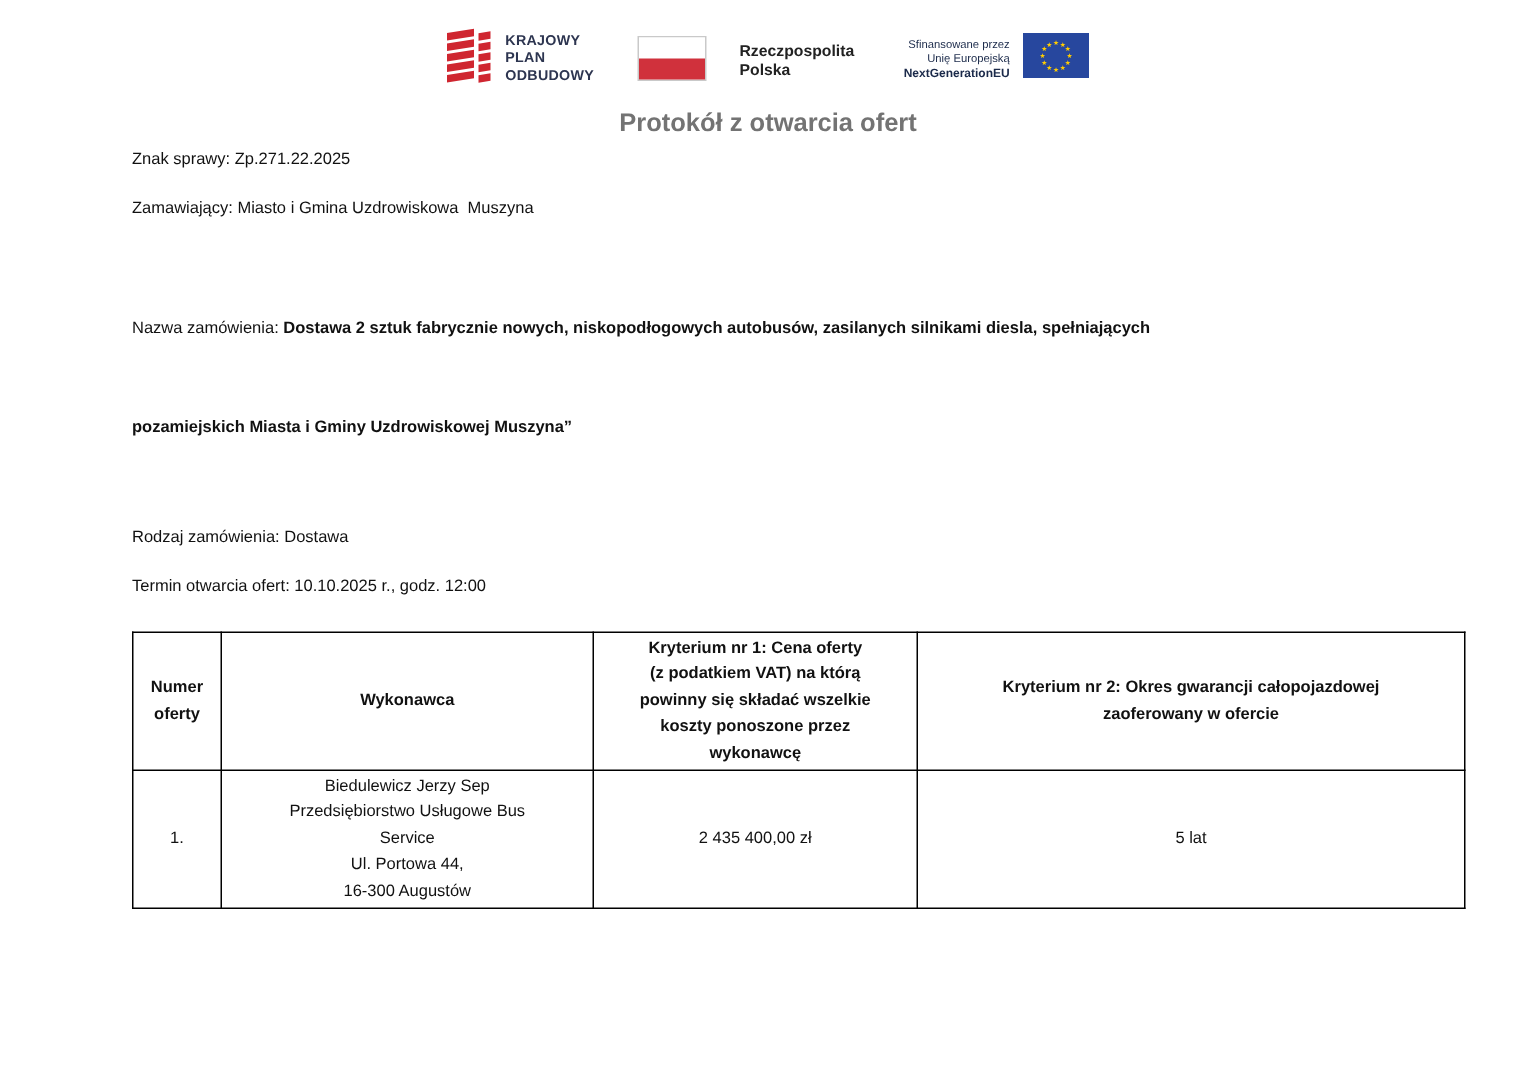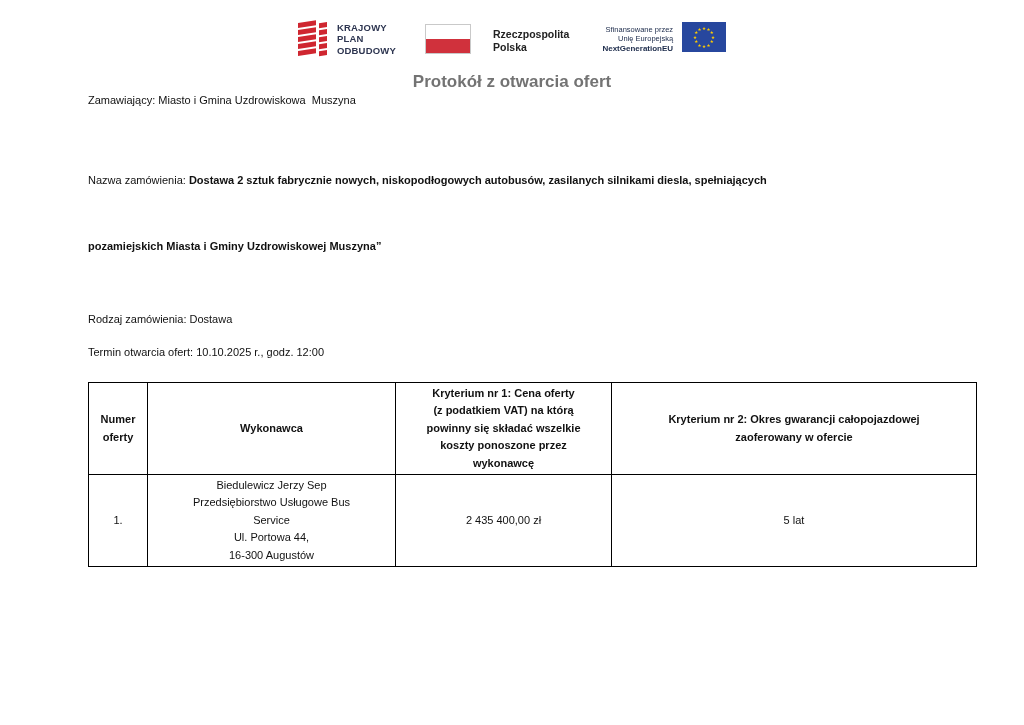--- a/index.html
+++ b/index.html
@@ -124,20 +124,21 @@
             <text x="17.5" y="9">★</text>
           </g>
         </svg>
       </span>
     </div>
   </div>
 
   <div class="doc-title">Protokół z otwarcia ofert</div>
 
   <div class="content">
+    <p class="first">Znak sprawy: Zp.271.22.2025</p>
     <p>Zamawiający: Miasto i Gmina Uzdrowiskowa  Muszyna</p>
 
     <div class="nazwa-block">
       <div><span>Nazwa zamówienia: </span><span class="bold">Dostawa 2 sztuk fabrycznie nowych, niskopodłogowych autobusów, zasilanych silnikami diesla, spełniających</span></div>
       <div class="bold">pozamiejskich Miasta i Gminy Uzdrowiskowej Muszyna”</div>
     </div>
 
     <p>Rodzaj zamówienia: Dostawa</p>
     <p>Termin otwarcia ofert: 10.10.2025 r., godz. 12:00</p>
   </div>

